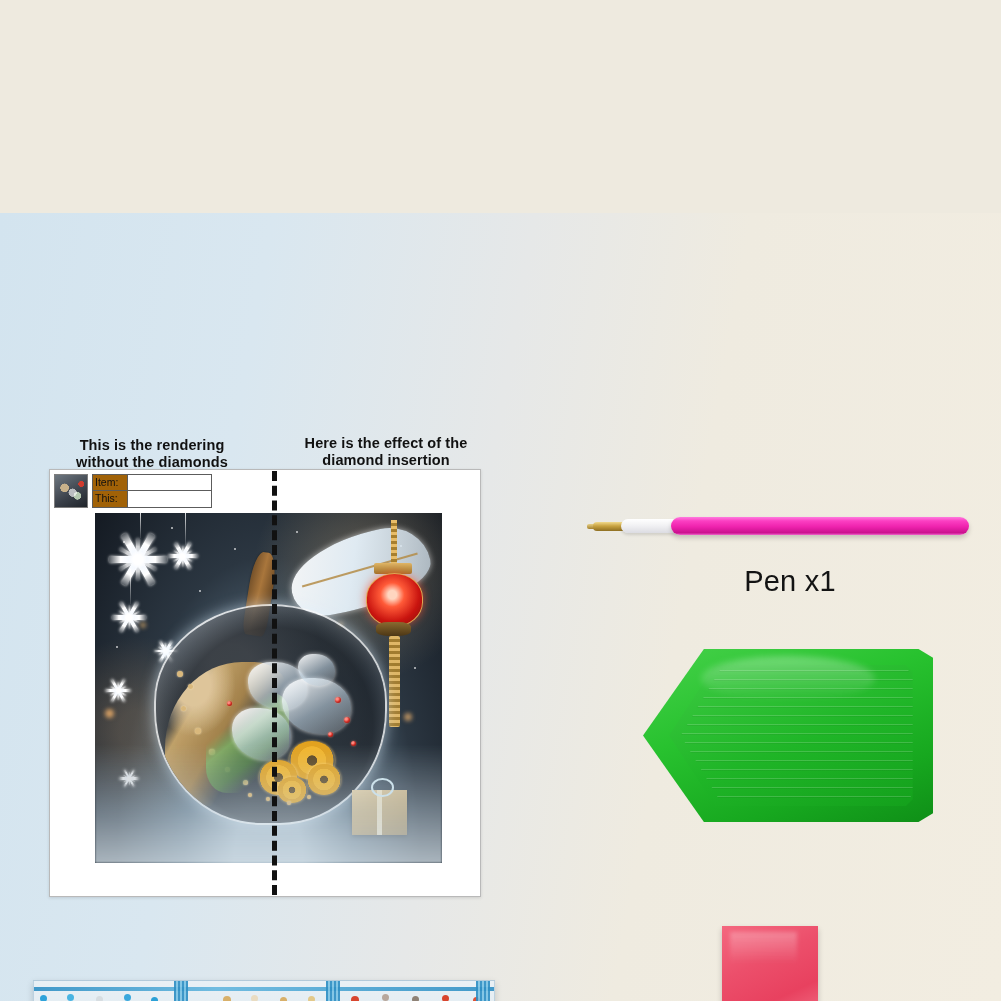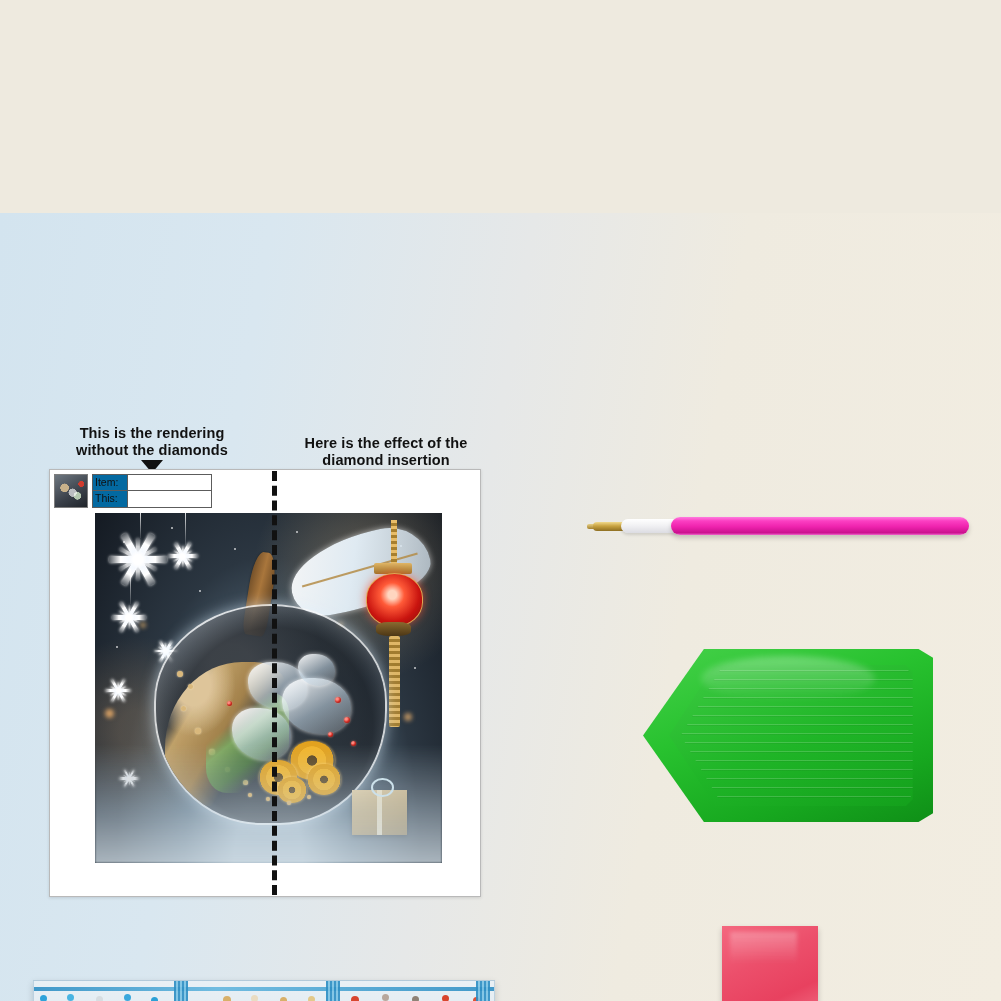--- a/index.html
+++ b/index.html
@@ -43,21 +43,21 @@
   }
 
   
   .callout{position:absolute;text-align:center;color:#111;font-weight:700;
            font-size:14.5px;line-height:1.14;letter-spacing:.1px;}
   .callout .arrow{
      width:0;height:0;margin:2px auto 0;
      border-left:11px solid transparent;border-right:11px solid transparent;
      border-top:13px solid #111;
   }
-  #callout-left{left:62px;top:212px;width:180px;}
+  #callout-left{left:62px;top:224px;width:180px;}
   #callout-right{left:291px;top:222px;width:190px;}
 
   
   .canvas-card{
     position:absolute;left:49px;top:256px;width:432px;height:428px;
     background:#ffffff;border:1px solid #b9b9b9;box-sizing:border-box;
     box-shadow:0 1px 3px rgba(0,0,0,.12);
     overflow:hidden;
   }
   
@@ -68,21 +68,21 @@
       radial-gradient(circle at 55% 55%, rgba(255,255,255,.65) 0 16%, rgba(255,255,255,0) 17%),
       radial-gradient(circle at 30% 40%, #c8b18a 0 14%, rgba(0,0,0,0) 15%),
       radial-gradient(circle at 70% 65%, #b5c9b0 0 12%, rgba(0,0,0,0) 13%),
       radial-gradient(circle at 82% 28%, #cf3b2e 0 8%, rgba(0,0,0,0) 9%),
       linear-gradient(150deg,#6e7780,#3a4049 60%,#20252b);
     position:relative;
   }
   .fieldwrap{margin-left:4px;}
   .fieldrow{display:flex;align-items:stretch;height:17px;}
   .fieldlabel{
-    width:36px;border:1px solid #5c5c5c;box-sizing:border-box;background:#0369a1;
+    width:36px;border:1px solid #5c5c5c;box-sizing:border-box;background:#a16207;
     font-size:10.5px;line-height:15px;color:#111;padding-left:2px;font-weight:400;
   }
   .fieldbox{
     width:84px;border:1px solid #5c5c5c;border-left:none;box-sizing:border-box;background:#fff;
   }
   .fieldrow + .fieldrow .fieldlabel{border-top:none;}
   .fieldrow + .fieldrow .fieldbox{border-top:none;}
 
   
   .art{
@@ -462,20 +462,21 @@
 
     <div class="divider"></div>
 
 
     <div class="pen">
       <div class="pen-nib"></div>
       <div class="pen-tip"></div>
       <div class="pen-clear"></div>
       <div class="pen-barrel"></div>
     </div>
+    <div class="caption" id="caption-pen">Pen  x1</div>
 
     <div class="tray">
       <div class="tray-body"></div>
       <div class="tray-well"></div>
       <div class="tray-lines"></div>
       <div class="tray-gloss"></div>
     </div>
 
     <div class="glue">
       <div class="glue-gloss"></div>

